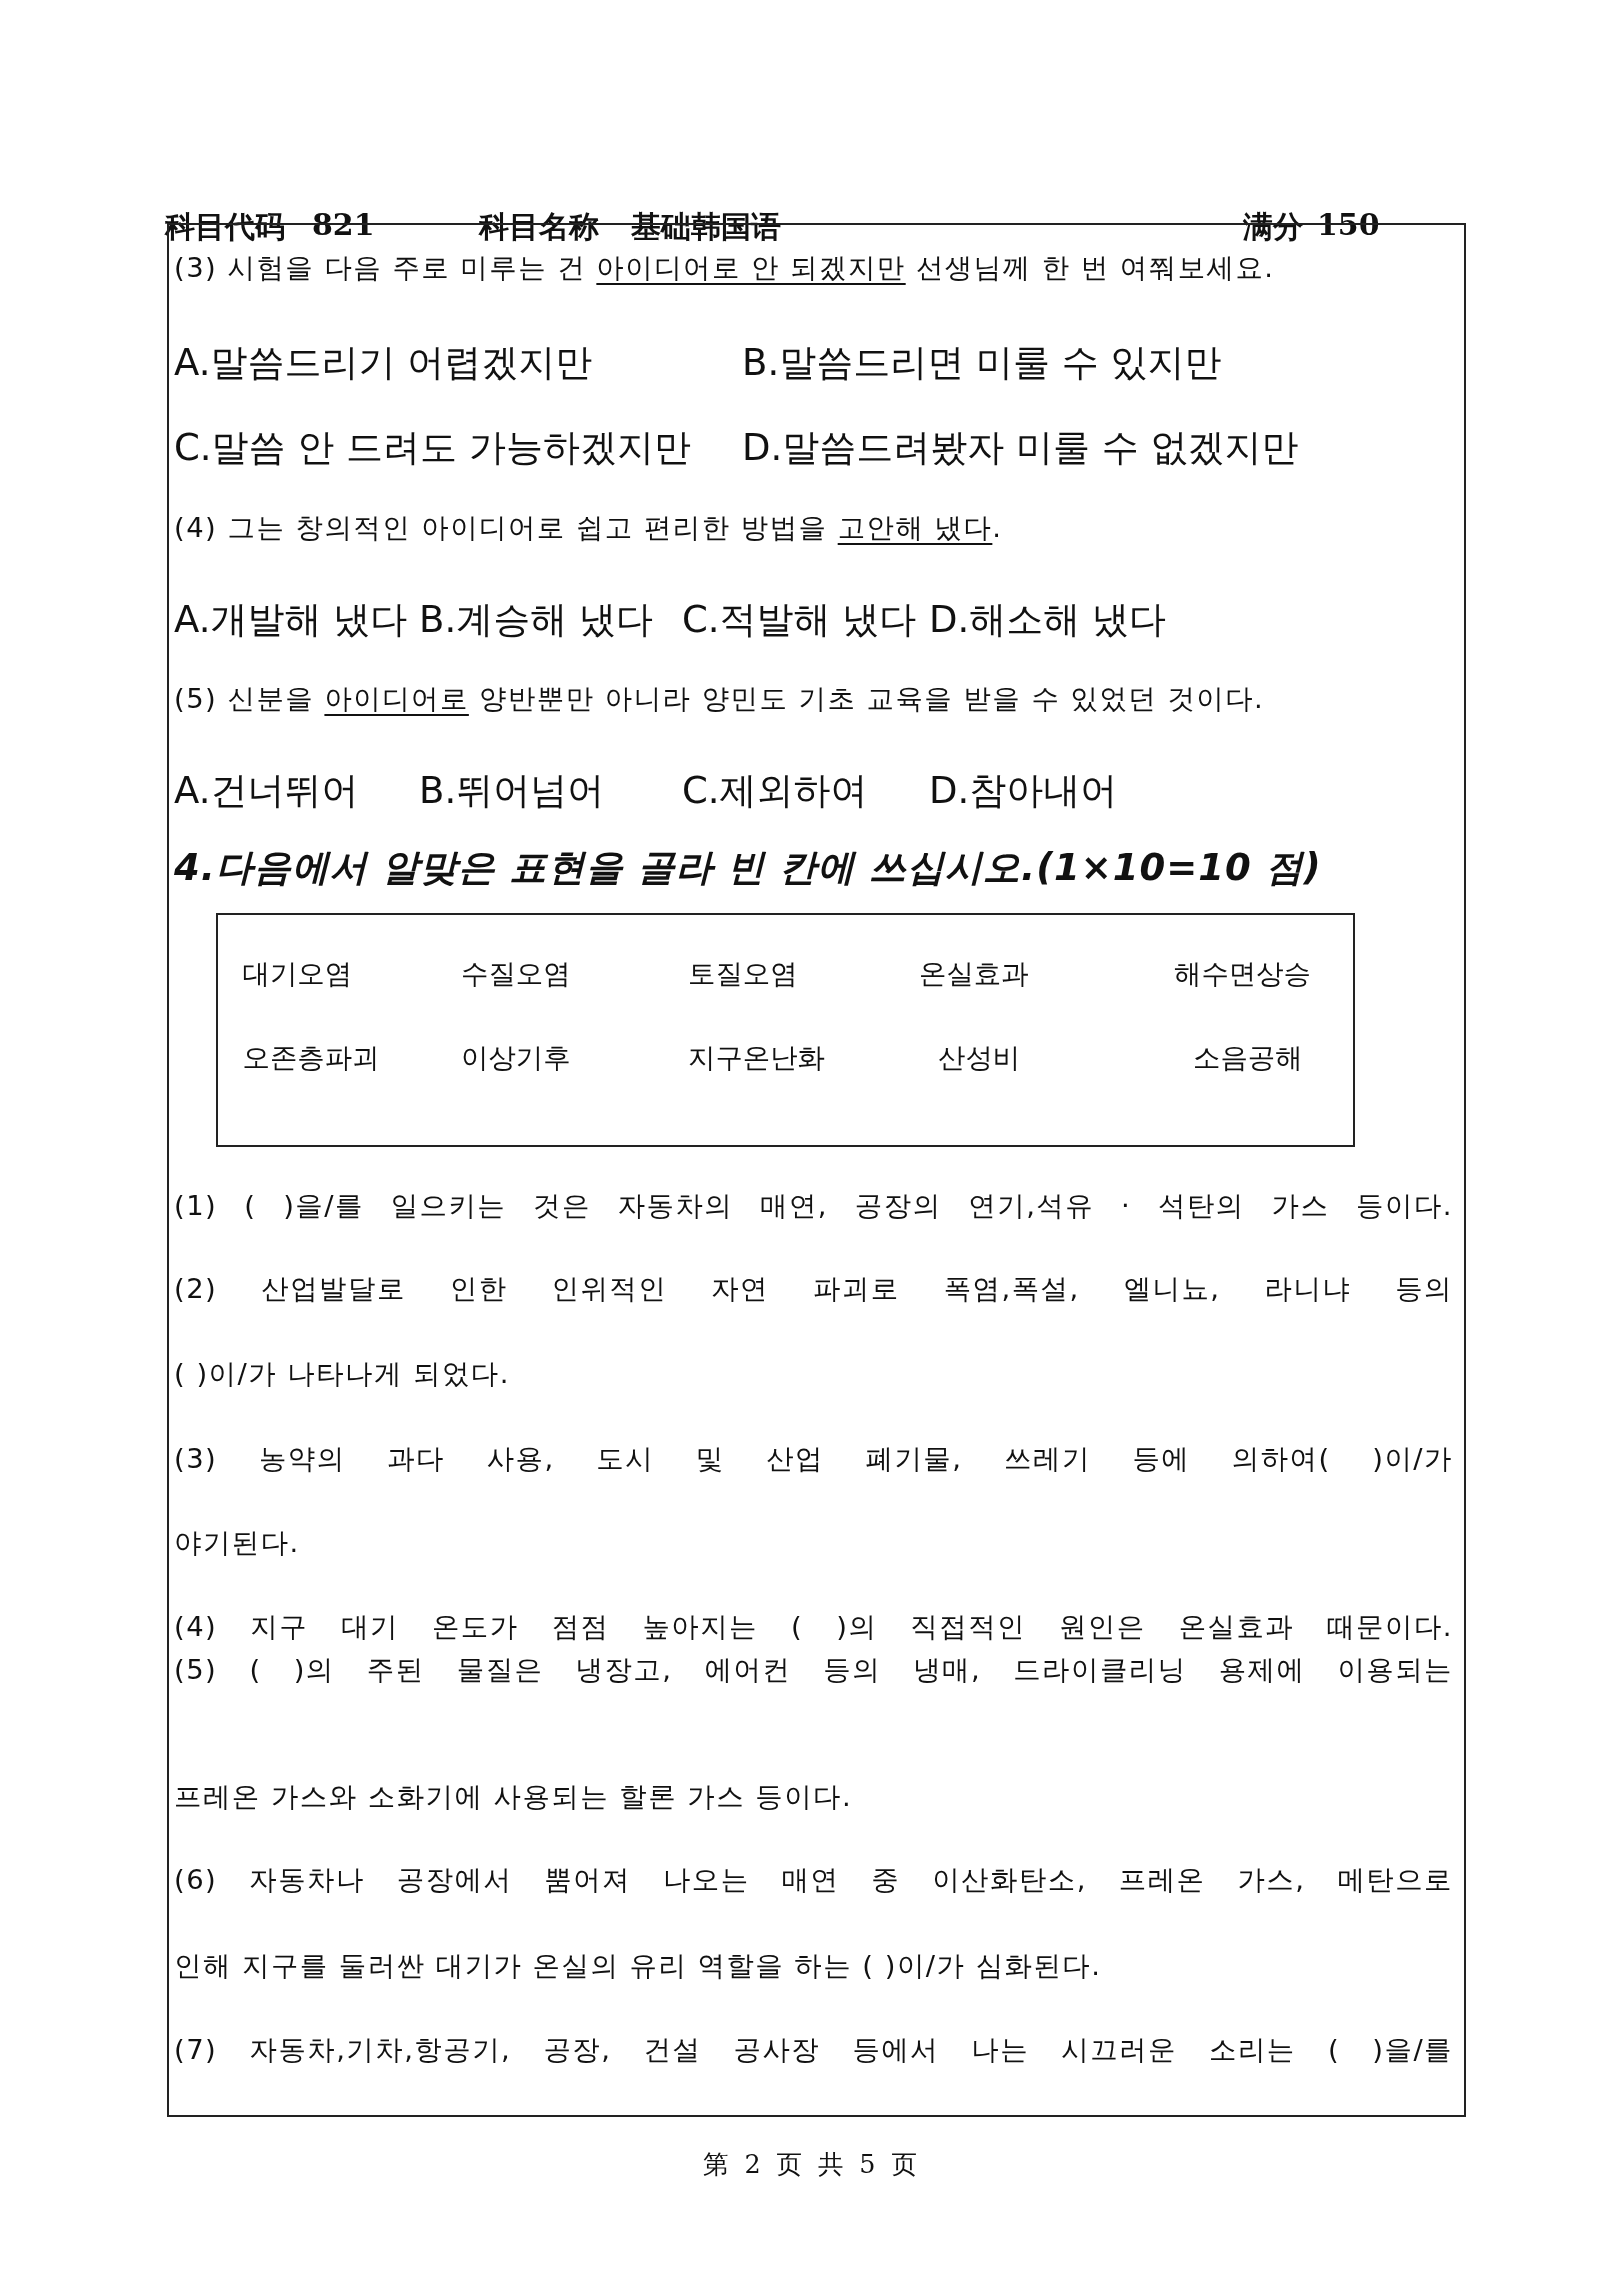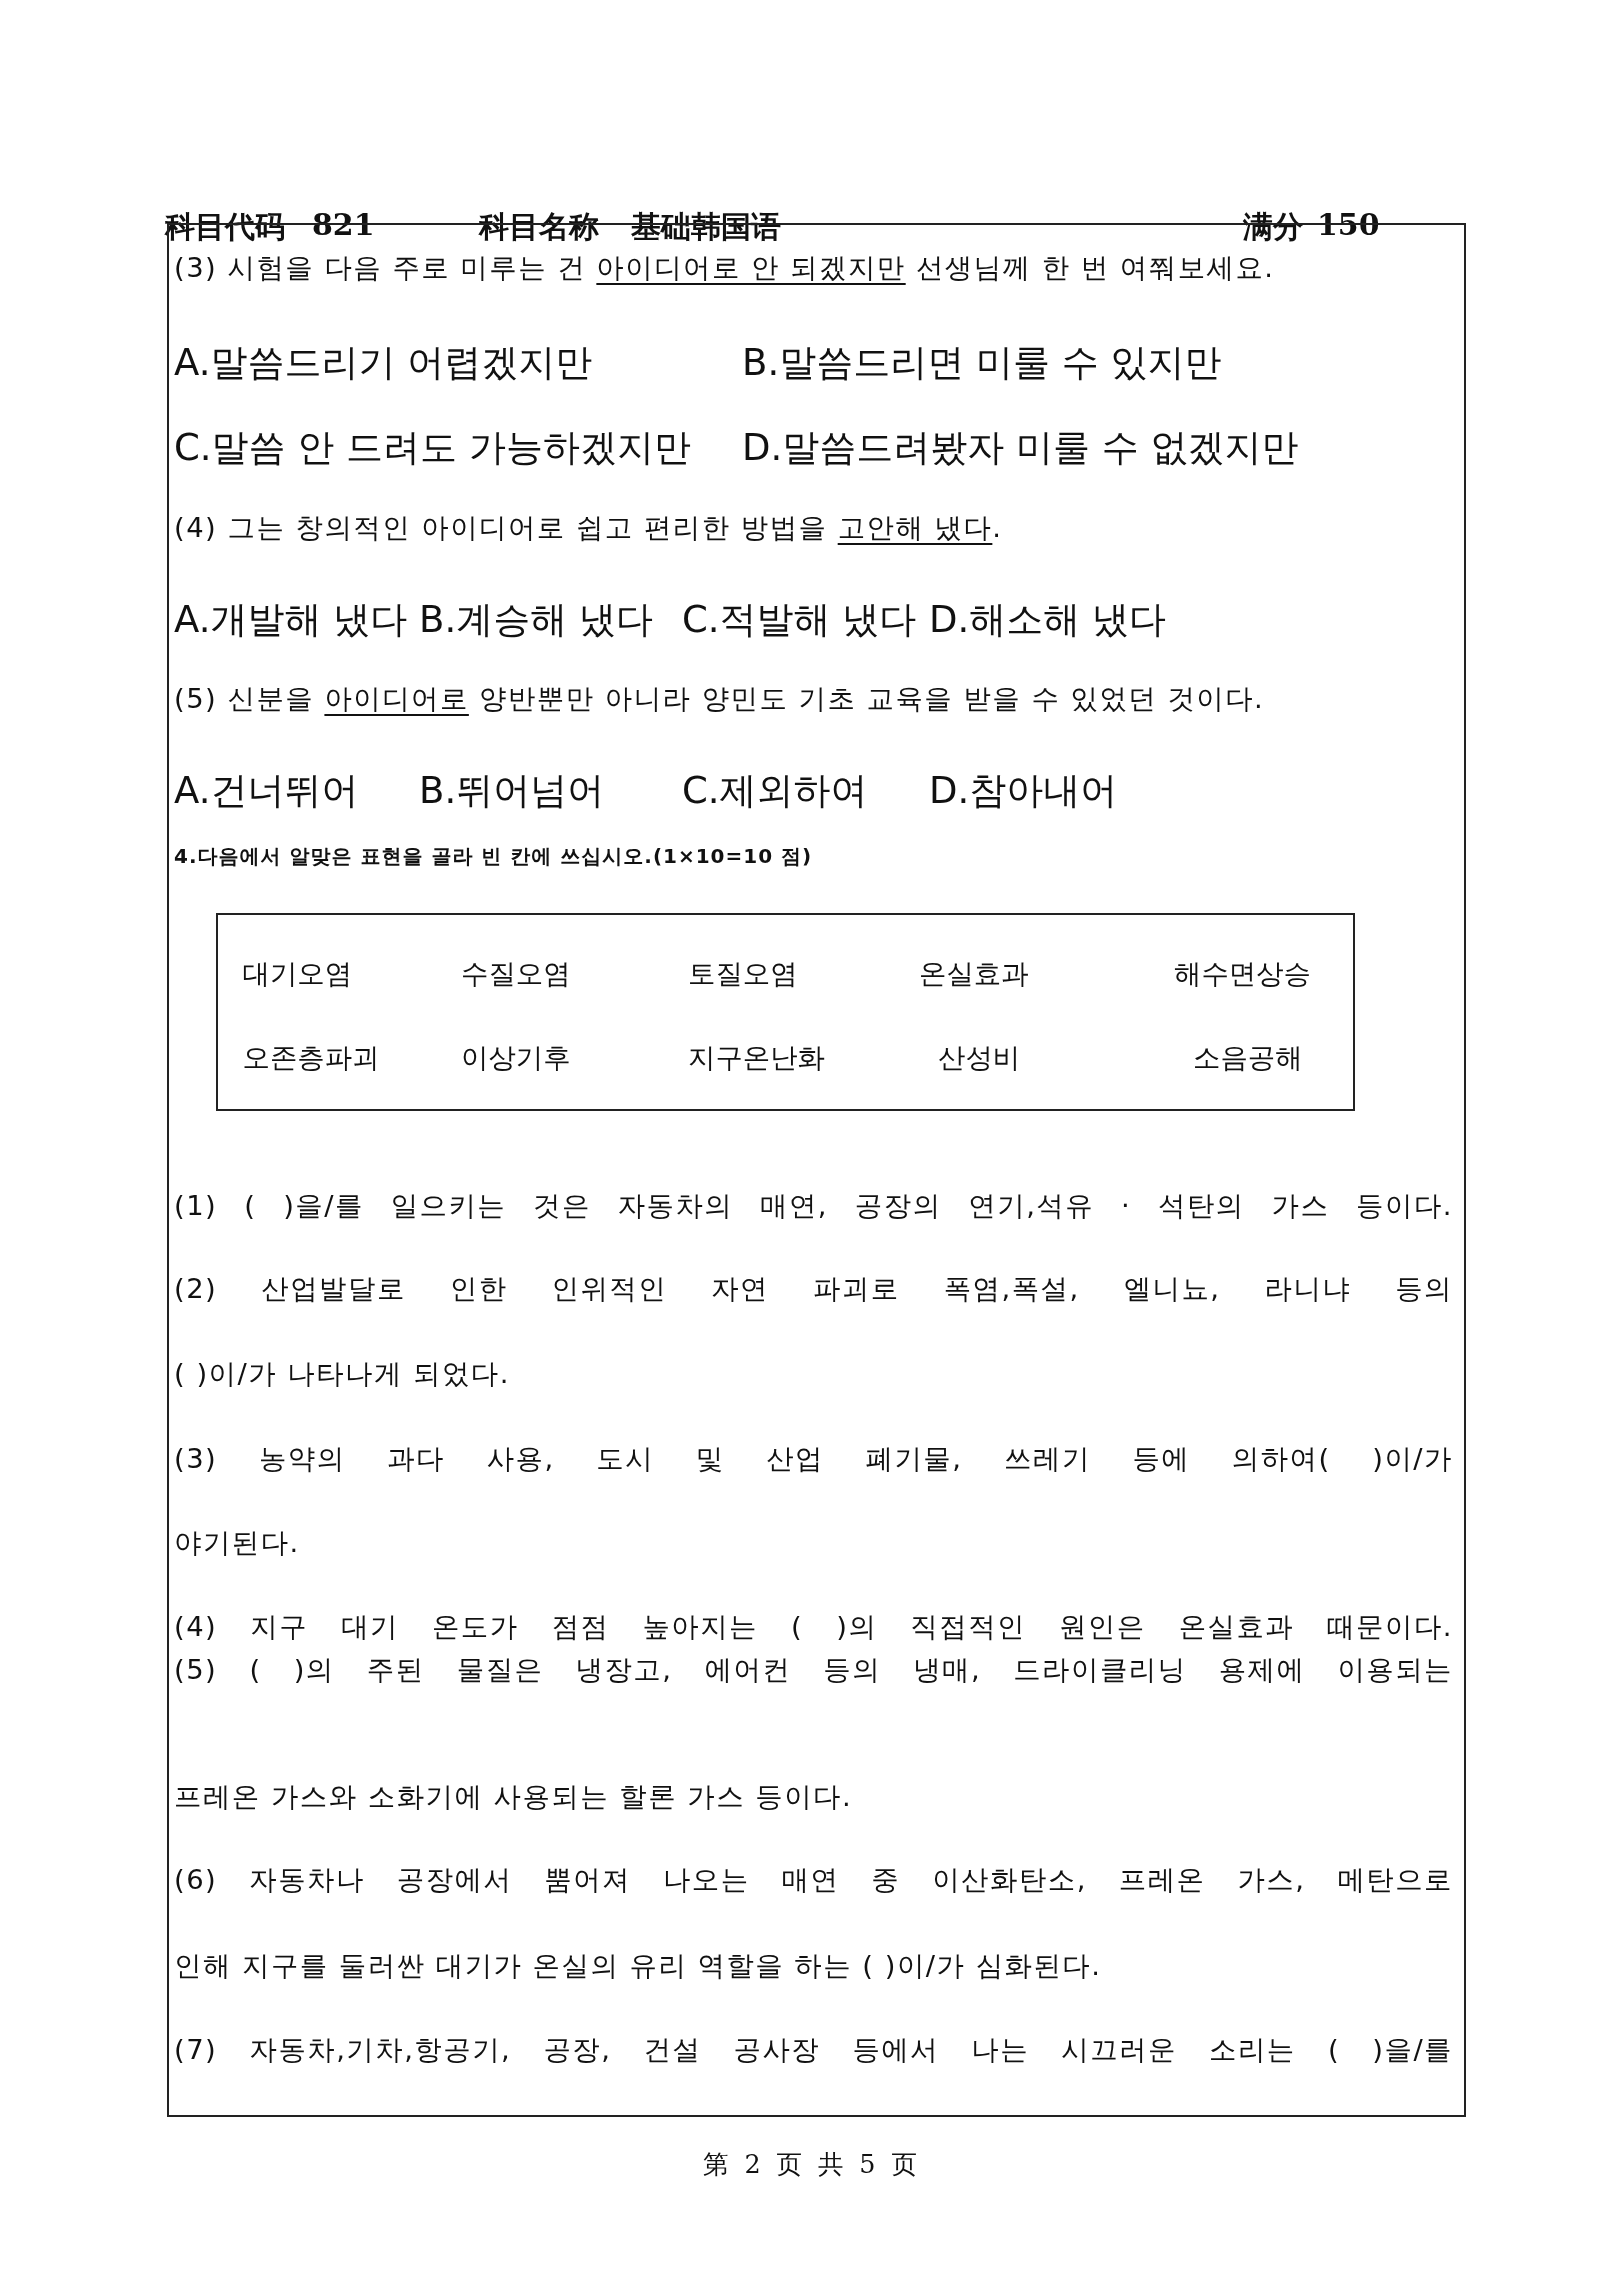--- a/index.html
+++ b/index.html
@@ -21,24 +21,24 @@
     position: absolute; left: 174px; white-space: nowrap;
     font-family: "DejaVu Sans", "Liberation Sans", sans-serif;
     font-size: 27.4px; letter-spacing: 1.5px;
   }
   .line.justify { width: 1279px; text-align-last: justify; text-align: justify; }
   u { text-decoration: underline; text-underline-offset: 5.9px; text-decoration-thickness: 2px; }
   .opts { position: absolute; left: 174px; font-family: "DejaVu Sans", sans-serif; font-size: 37px; white-space: nowrap; }
   .opts span { position: absolute; top: 0; }
   .section-title {
     position: absolute; left: 174px; top: 843px; white-space: nowrap;
-    font-family: "DejaVu Sans", sans-serif; font-size: 20px; font-weight: bold; letter-spacing: 1px;
+    font-family: "DejaVu Sans", sans-serif; font-size: 37px; font-weight: bold; letter-spacing: 1px; font-style: italic;
   }
   .word-box {
-    position: absolute; left: 216px; top: 913px; width: 1139px; height: 198px;
+    position: absolute; left: 216px; top: 913px; width: 1139px; height: 234px;
     border: 2.9px solid #222222; box-sizing: border-box;
   }
   .word { position: absolute; font-family: "DejaVu Sans", sans-serif; font-size: 27.4px; white-space: nowrap; }
   .footer {
     position: absolute; top: 2147px; left: 0; width: 1620px; text-align: center;
     font-family: "DejaVu Serif", serif; font-size: 25.5px; word-spacing: 7.8px;
   }
 </style>
 </head>
 <body>

